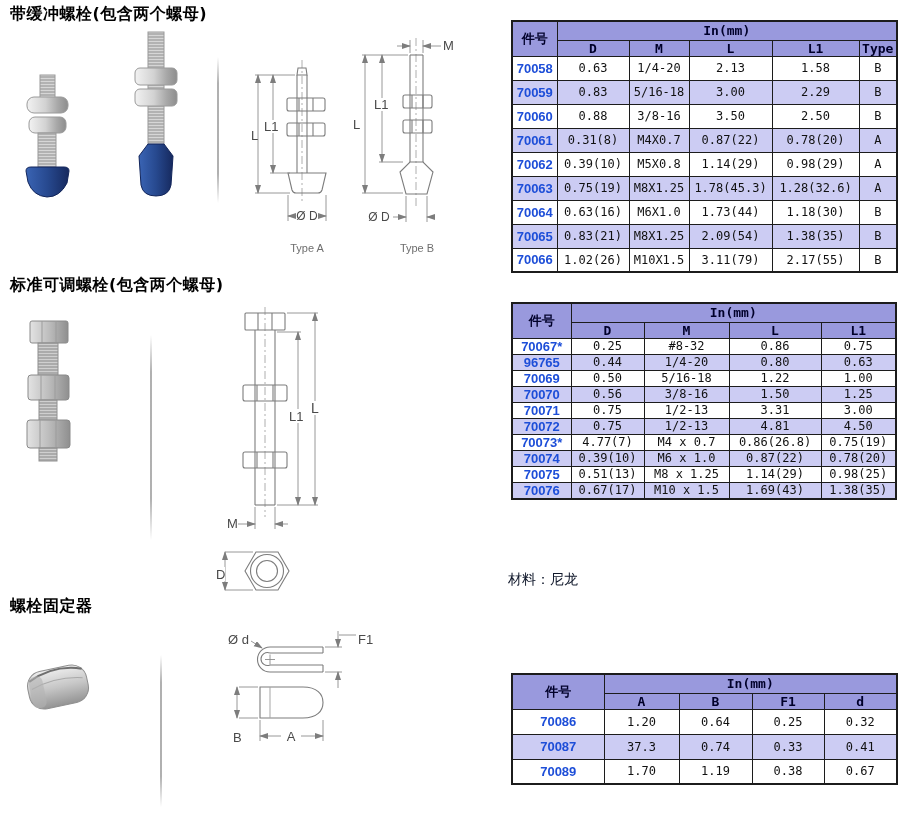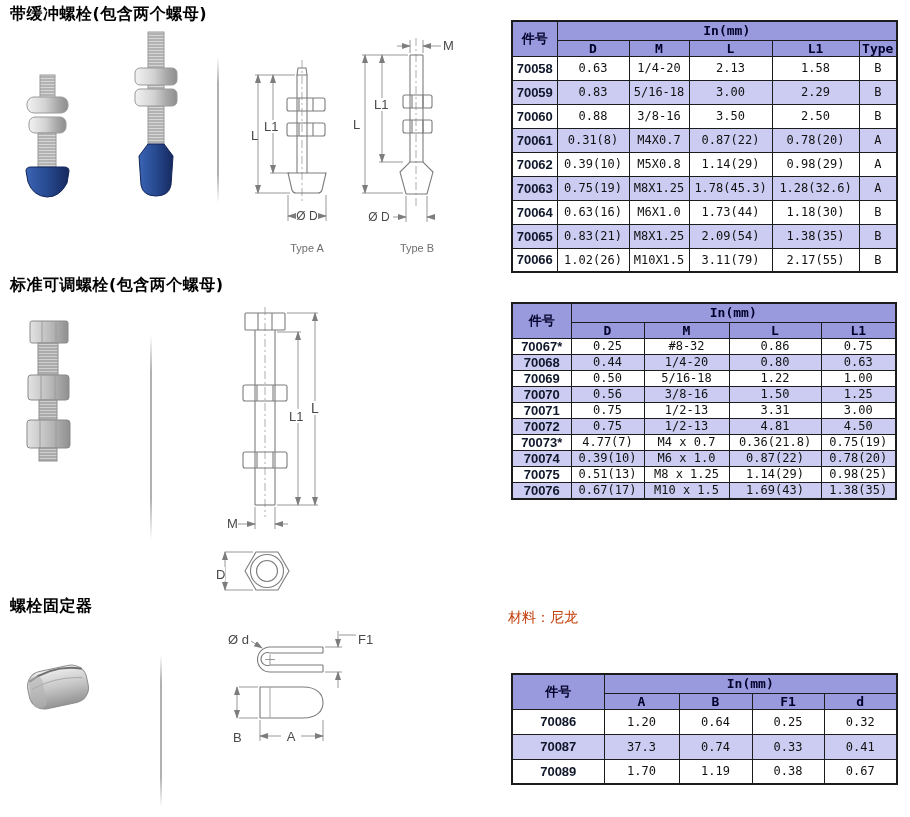--- a/index.html
+++ b/index.html
@@ -22,29 +22,29 @@
   #tbl2{left:511px;top:302px;}
   #tbl3{left:511px;top:673px;}
 
   table{border-collapse:collapse;table-layout:fixed;background:#fff;border:2px solid #1c1c1c;}
   th,td{border:1px solid #1c1c1c;padding:0;text-align:center;white-space:nowrap;overflow:hidden;}
   th{background:#9999dd;color:#00002a;font-family:"DejaVu Sans Mono",monospace;font-weight:bold;font-size:13px;}
   th.part-h{font-family:"DejaVu Sans",sans-serif;font-size:13px;}
   thead tr.top{height:19px;}
   thead tr.sub{height:16px;}
   td{font-family:"DejaVu Sans Mono",monospace;font-size:12px;color:#111;}
-  td.part{font-family:"Liberation Sans",sans-serif;font-weight:bold;font-size:13px;color:#0f172a;}
+  td.part{font-family:"Liberation Sans",sans-serif;font-weight:bold;font-size:13px;color:#1d4ed8;}
   tr.alt{background:#ccccf3;}
   .t1 tbody tr{height:24px;}
   .t2 tbody tr{height:16px;}
   .t3 tbody tr{height:25px;padding-left:40px;}
 
   #material-note{
-    position:absolute;left:508px;top:609px;
-    font-family:"DejaVu Sans",sans-serif;font-size:14px;color:#c2410c;
+    position:absolute;left:508px;top:571px;
+    font-family:"DejaVu Sans",sans-serif;font-size:14px;color:#0f172a;
   }
   .abs{position:absolute;}
   .scanline{
     position:absolute;width:2px;
     background:linear-gradient(to bottom, rgba(160,160,160,0) 0%, rgba(150,150,150,.75) 18%, rgba(150,150,150,.75) 80%, rgba(160,160,160,0) 100%);
   }
   #scan1{left:217px;top:57px;height:146px;}
   #scan2{left:150px;top:335px;height:205px;}
   #scan3{left:160px;top:655px;height:152px;}
 
@@ -428,21 +428,21 @@
       </thead>
       <tbody>
         <tr>
           <td class="part">70067*</td>
           <td>0.25</td>
           <td>#8-32</td>
           <td>0.86</td>
           <td>0.75</td>
         </tr>
         <tr class="alt">
-          <td class="part">70068</td>
+          <td class="part">96765</td>
           <td>0.44</td>
           <td>1/4-20</td>
           <td>0.80</td>
           <td>0.63</td>
         </tr>
         <tr>
           <td class="part">70069</td>
           <td>0.50</td>
           <td>5/16-18</td>
           <td>1.22</td>
@@ -466,21 +466,21 @@
           <td class="part">70072</td>
           <td>0.75</td>
           <td>1/2-13</td>
           <td>4.81</td>
           <td>4.50</td>
         </tr>
         <tr>
           <td class="part">70073*</td>
           <td>4.77(7)</td>
           <td>M4 x 0.7</td>
-          <td>0.36(21.8)</td>
+          <td>0.86(26.8)</td>
           <td>0.75(19)</td>
         </tr>
         <tr class="alt">
           <td class="part">70074</td>
           <td>0.39(10)</td>
           <td>M6 x 1.0</td>
           <td>0.87(22)</td>
           <td>0.78(20)</td>
         </tr>
         <tr>

